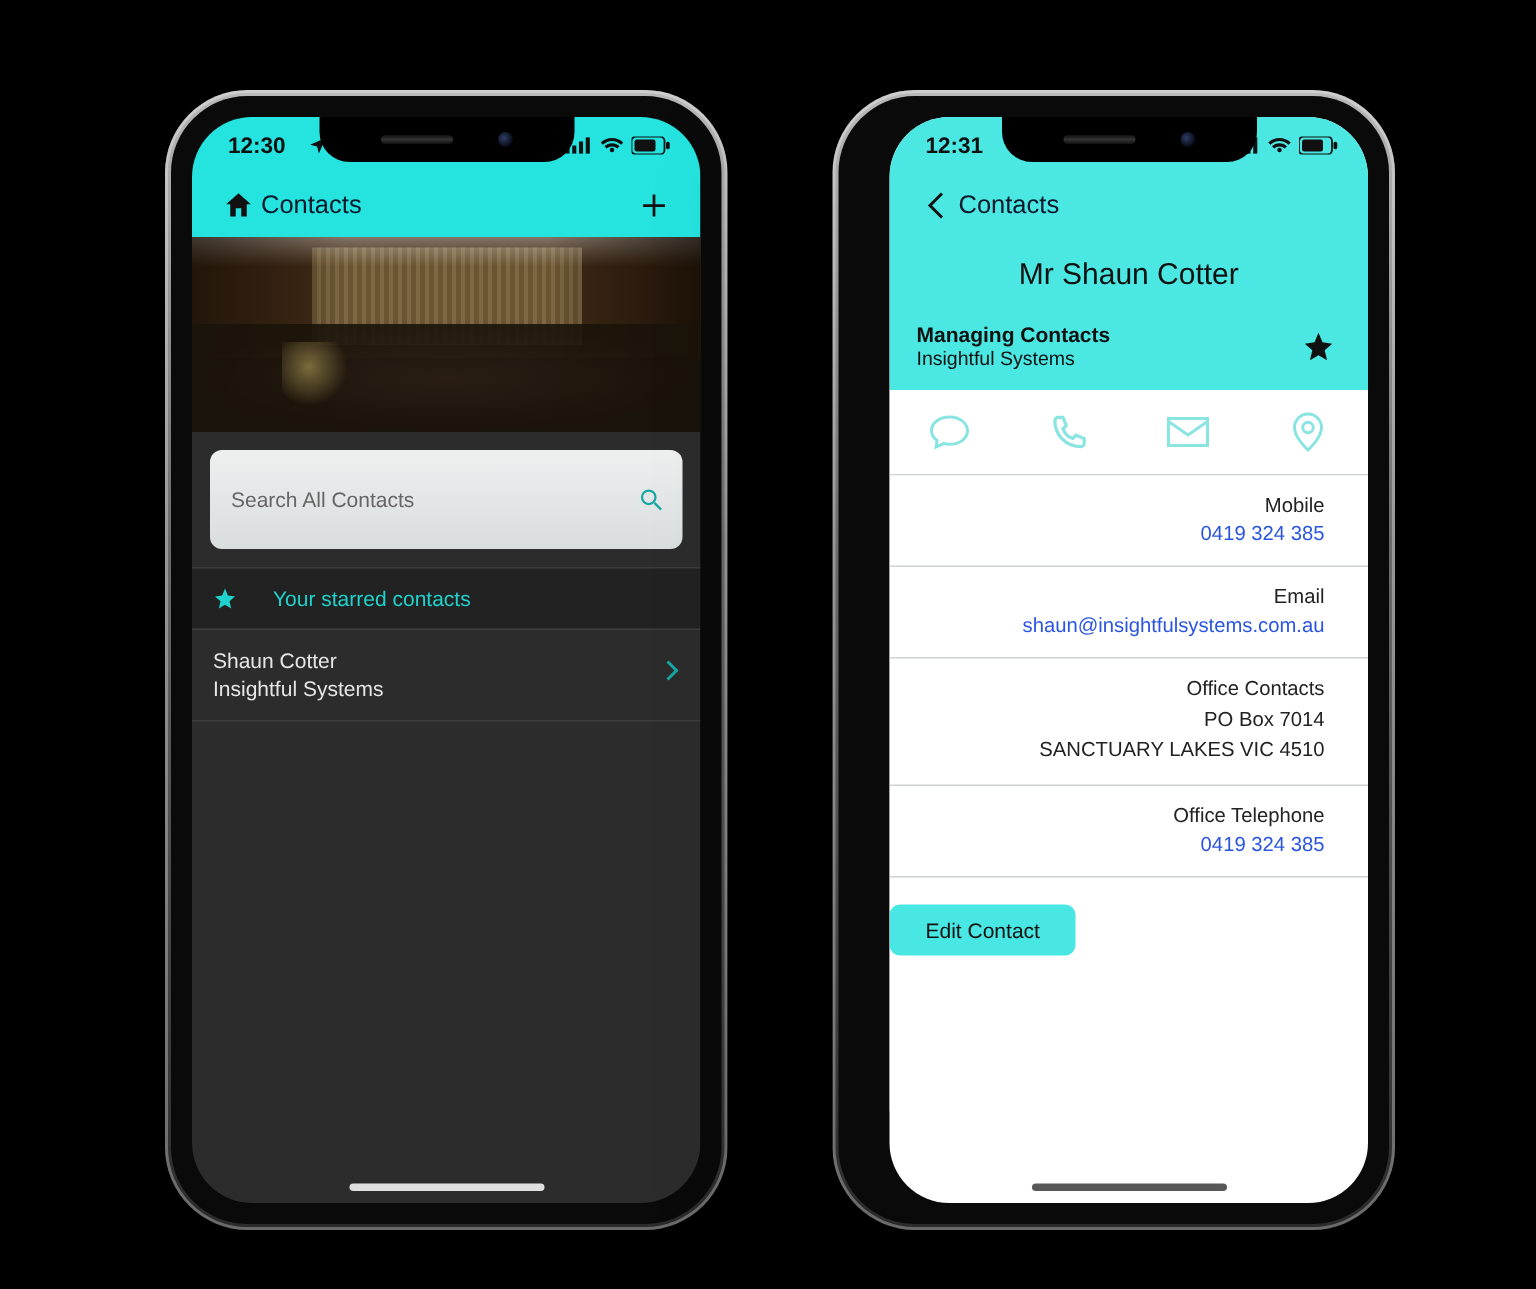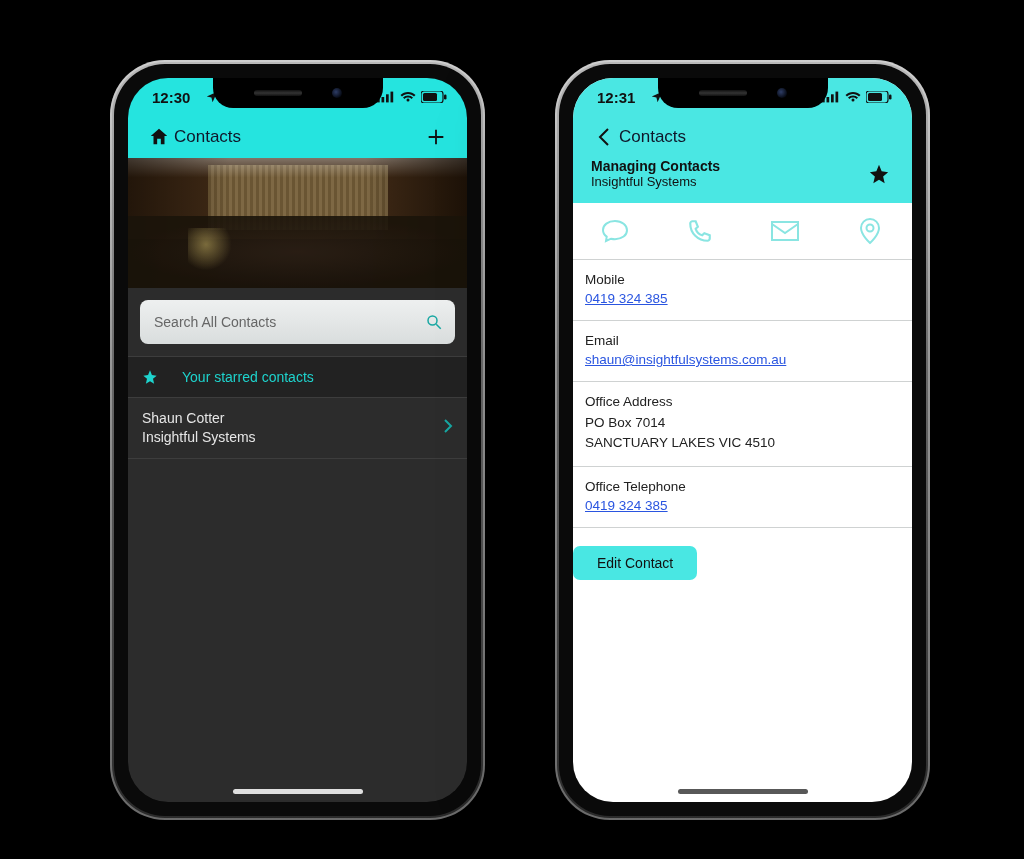--- a/index.html
+++ b/index.html
@@ -90,21 +90,21 @@
   .hero::after{ 
     content:""; position:absolute; inset:auto 0 0 0; height:72px;
     background:
       radial-gradient(circle at 30% 30%, rgba(255,230,130,.45) 0%, rgba(0,0,0,0) 45%) 60px 12px/60px 55px no-repeat,
       radial-gradient(ellipse at center, #2c2015 0%, #1b140b 70%) 0 0/100% 100%;
     opacity:.9;
   }
   .search-wrap{ padding:12px; background:#2c2c2c; }
   .search{
     display:flex; align-items:center; justify-content:space-between;
-    height:34px; border-radius:8px; padding:5px 12px;
+    height:34px; border-radius:8px; padding:16px 12px;
     background:linear-gradient(180deg,#eef0f0 0%, #d9dddd 100%);
   }
   .search input{ border:0; outline:0; background:transparent;
     font-size:14px; color:#444; width:88%; }
   .search input::placeholder{ color:#666; }
 
   .section-starred{ display:flex; align-items:center; gap:24px;
     height:40px; padding:0 14px; color:#1ed3cd; font-size:14px;
     border-top:1px solid #3d3d3d; border-bottom:1px solid #3d3d3d;
     background:#222; }
@@ -124,24 +124,24 @@
   .p2-name{ text-align:center; font-size:20px; padding:14px 0 20px; }
   .p2-role-row{ display:flex; align-items:center; justify-content:space-between;
     padding:0 18px 14px 18px; }
   .p2-role-row .role{ font-weight:700; font-size:14px; }
   .p2-role-row .company{ font-size:13px; }
   .action-row{ display:flex; justify-content:space-around;
     align-items:center; height:56px; background:#fff; border-bottom:1px solid #cfd2d2; }
   .action-btn{ width:40px; height:40px; display:flex; align-items:center;
     justify-content:center; cursor:pointer; color:#8ae5e2; }
   .p2-body{ background:#fff; height:calc(100% - 300px); overflow:auto; }
-  .detail-block{ padding:12px 12px 14px; border-bottom:1px solid #cfd2d2;
-    font-size:13.5px; color:#222; }
+  .detail-block{ padding:12px 29px 14px; border-bottom:1px solid #cfd2d2;
+    font-size:13.5px; color:#222;text-align:right; }
   .detail-block .label{ color:#222; margin-bottom:4px; }
-  .detail-block .link{ color:#2a55e0; cursor:pointer;text-decoration:underline; }
+  .detail-block .link{ color:#2a55e0; cursor:pointer; }
   .detail-block .text{ color:#222; line-height:1.45; }
   .edit-row{ display:flex; justify-content:flex-start; padding:18px 0 26px; }
   .edit-btn{ background:#49e7e3; border:none; border-radius:7px;
     padding:9px 24px; font-size:14px; cursor:pointer; color:#111; }
 </style>
 </head>
 <body>
 
 <div class="stage">
 
@@ -226,21 +226,21 @@
         </div>
       </div>
 
       <div class="home-indicator dark"></div>
     </div>
   </div>
 
   <div class="phone-wrap right">
     <div class="phone-frame"></div>
     <div class="phone-bezel"></div>
-    <div class="screen" style="background:#fff;">
+    <div class="screen" style="background:#fff;margin-left:20px;">
       <div class="notch">
         <div class="speaker"></div>
           <div class="cam"></div>
       </div>
 
       <div class="p2-header">
         <div class="status-bar" style="color:#111;">
           <div class="status-left">
             <span>12:31</span>
             <svg width="14" height="14" viewBox="0 0 24 24">
@@ -268,20 +268,21 @@
         <div class="navbar">
           <div class="icon-btn">
             <svg width="14" height="20" viewBox="0 0 14 20">
                 <path fill="none" stroke="#111" stroke-width="2" d="M11 2L3 10l8 8"></path>
               </svg>
           </div>
           <div class="title">Contacts</div>
           <div style="width:30px;"></div>
         </div>
 
+        <div class="p2-name">Mr Shaun Cotter</div>
 
         <div class="p2-role-row">
           <div>
             <div class="role">Managing Contacts</div>
             <div class="company">Insightful Systems</div>
           </div>
           <div class="icon-btn">
             <svg width="22" height="22" viewBox="0 0 24 24">
                 <path fill="#111" d="M12 2l2.9 6.9L22 10l-5.5 4.8L18.2 22 12 18.3 5.8 22l1.7-7.2L2 10l7.1-1.1z"></path>
               </svg>
@@ -317,21 +318,21 @@
       <div class="p2-body">
         <div class="detail-block">
           <div class="label">Mobile</div>
           <div class="link">0419 324 385</div>
         </div>
         <div class="detail-block">
           <div class="label">Email</div>
           <div class="link">shaun@insightfulsystems.com.au</div>
         </div>
         <div class="detail-block">
-          <div class="label">Office Address</div>
+          <div class="label">Office Contacts</div>
           <div class="text">PO Box 7014</div>
           <div class="text">SANCTUARY LAKES VIC 4510</div>
         </div>
         <div class="detail-block">
           <div class="label">Office Telephone</div>
           <div class="link">0419 324 385</div>
         </div>
         <div class="edit-row">
           <button class="edit-btn">Edit Contact</button>
         </div>

